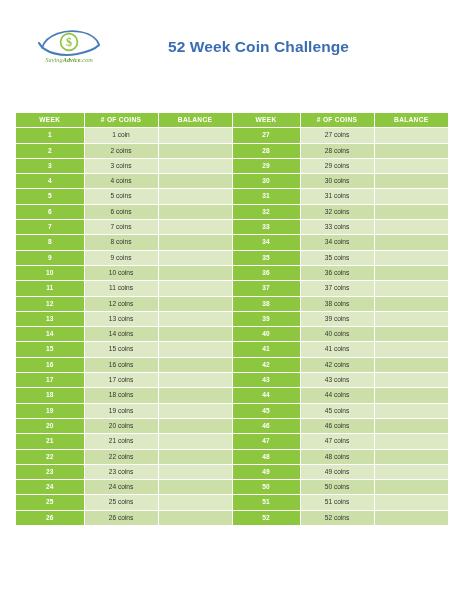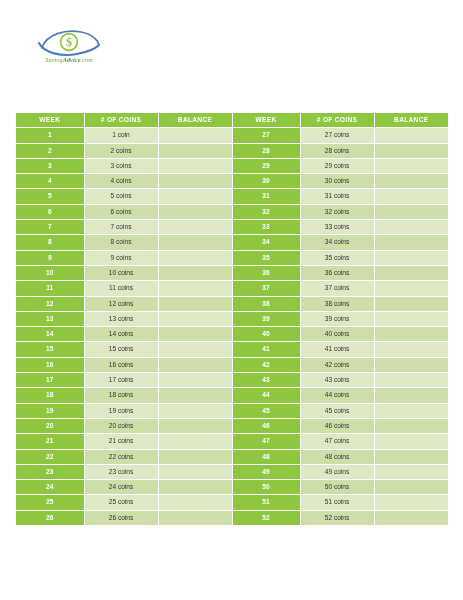--- a/index.html
+++ b/index.html
@@ -152,20 +152,21 @@
           <path d="M3 15 C8 25, 26 29, 41 26 C52 24, 60 20, 63 17" fill="none" stroke="#4a7ebb" stroke-width="2.1" stroke-linecap="round"></path>
 
           <circle cx="33" cy="14" r="8.4" fill="none" stroke="#8dc63f" stroke-width="1.7"></circle>
 
           <text x="33" y="18.4" text-anchor="middle" font-family="Liberation Serif, serif" font-size="12" font-weight="bold" fill="#8dc63f">$</text>
         </svg>
       </div>
       <div class="logo-text"><span>Saving</span><b>Advice</b><span>.com</span></div>
     </div>
 
+    <div class="page-title">52 Week Coin Challenge</div>
   </div>
 
   <div class="table-wrap">
     <table class="challenge">
       <colgroup>
         <col class="c-week">
           <col class="c-coins">
           <col class="c-balance">
         <col class="c-week">
           <col class="c-coins">

